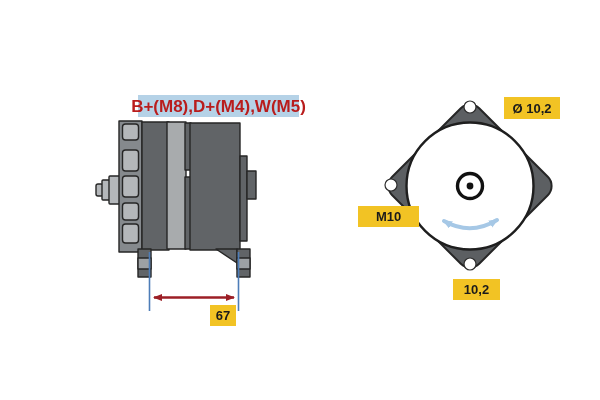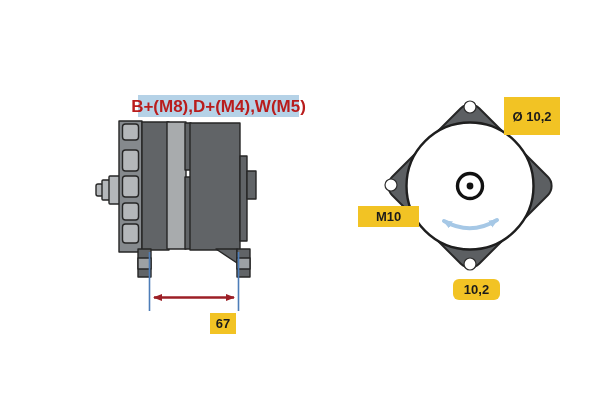--- a/index.html
+++ b/index.html
@@ -92,20 +92,20 @@
         <circle cx="470" cy="186" r="12.5" fill="#ffffff" stroke="#111111" stroke-width="3.4"></circle>
         <circle cx="470" cy="186" r="3.4" fill="#111111" stroke="none"></circle>
       </g>
 
       <path d="M 444 221 Q 470.5 236 497 220" fill="none" stroke="#a6c8e6" stroke-width="4" stroke-linecap="round" marker-start="url(#blueArrow)" marker-end="url(#blueArrow)"></path>
     </g>
   </svg>
 
   <div class="tag blue" style="left:138px; top:95px; width:161px; height:22px;">B+(M8),D+(M4),W(M5)</div>
 
-  <div class="tag yellow" style="left:210px; top:305px; min-width:26px; height:21px; padding:0 4px;margin-top:8px;">67</div>
+  <div class="tag yellow" style="left:210px; top:305px; min-width:26px; height:21px; padding:0 4px;">67</div>
 
-  <div class="tag yellow" style="left:504px; top:97px; min-width:56px; height:38px; padding:0 5px;">Ø 10,2</div>
+  <div class="tag yellow" style="left:504px; top:97px; min-width:56px; height:22px; padding:0 5px;">Ø 10,2</div>
 
   <div class="tag yellow" style="left:358px; top:206px; min-width:42px; height:21px; padding:0 18px;">M10</div>
 
-  <div class="tag yellow" style="left:453px; top:279px; min-width:47px; height:21px; padding:0 5px;border-radius:6px;">10,2</div>
+  <div class="tag yellow" style="left:453px; top:279px; min-width:47px; height:21px; padding:0 5px;">10,2</div>
 </div>
 
 </body></html>

